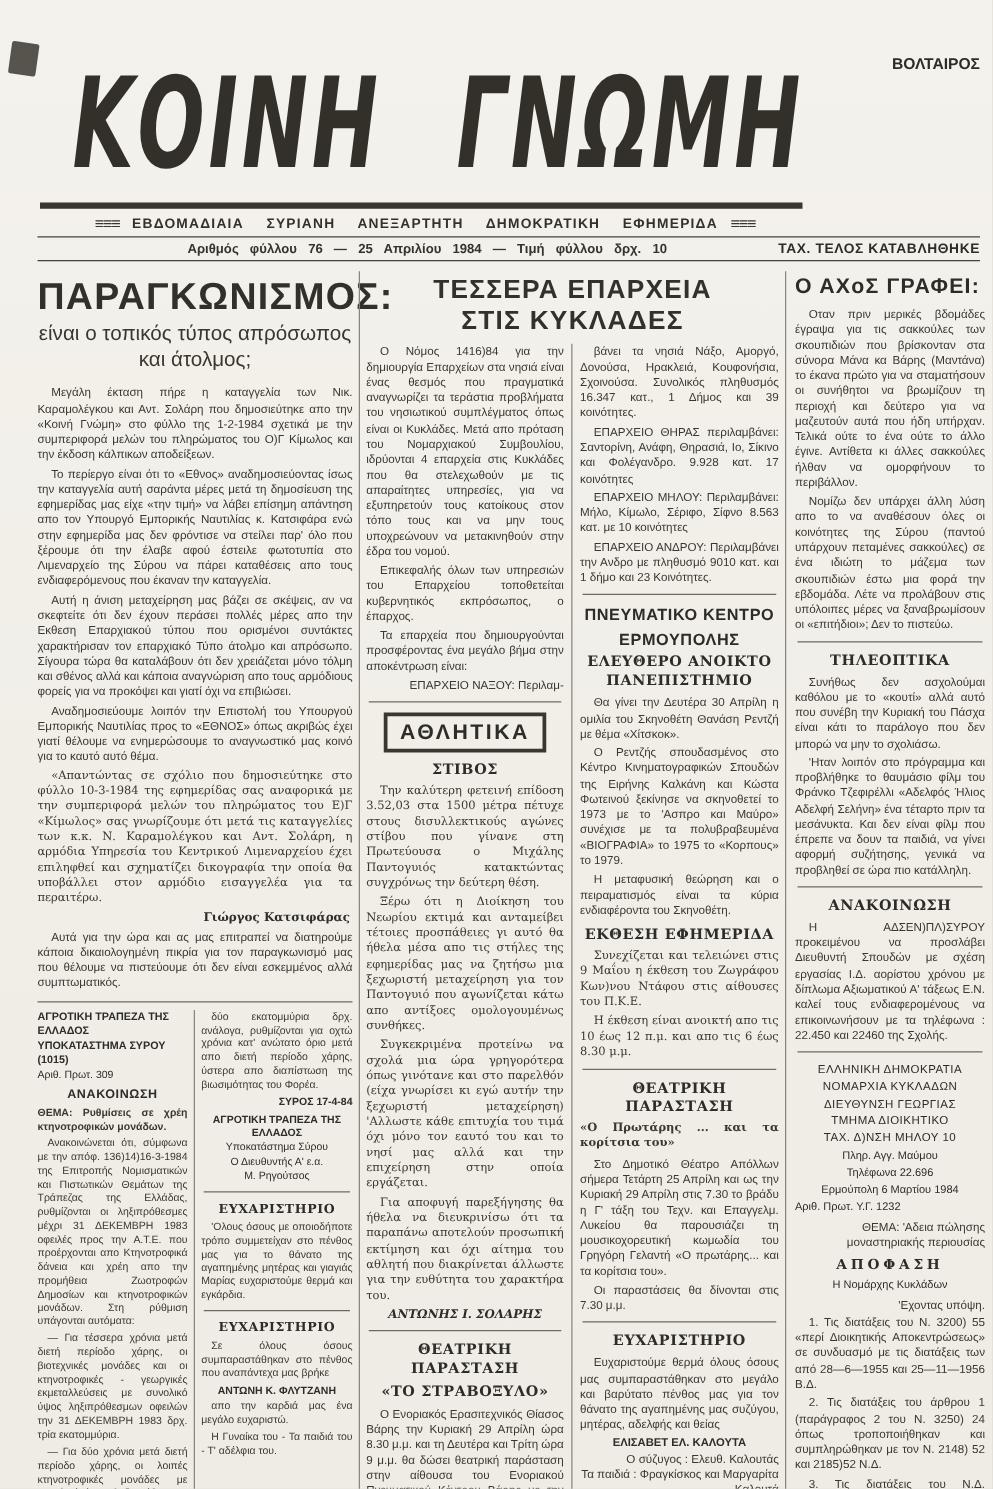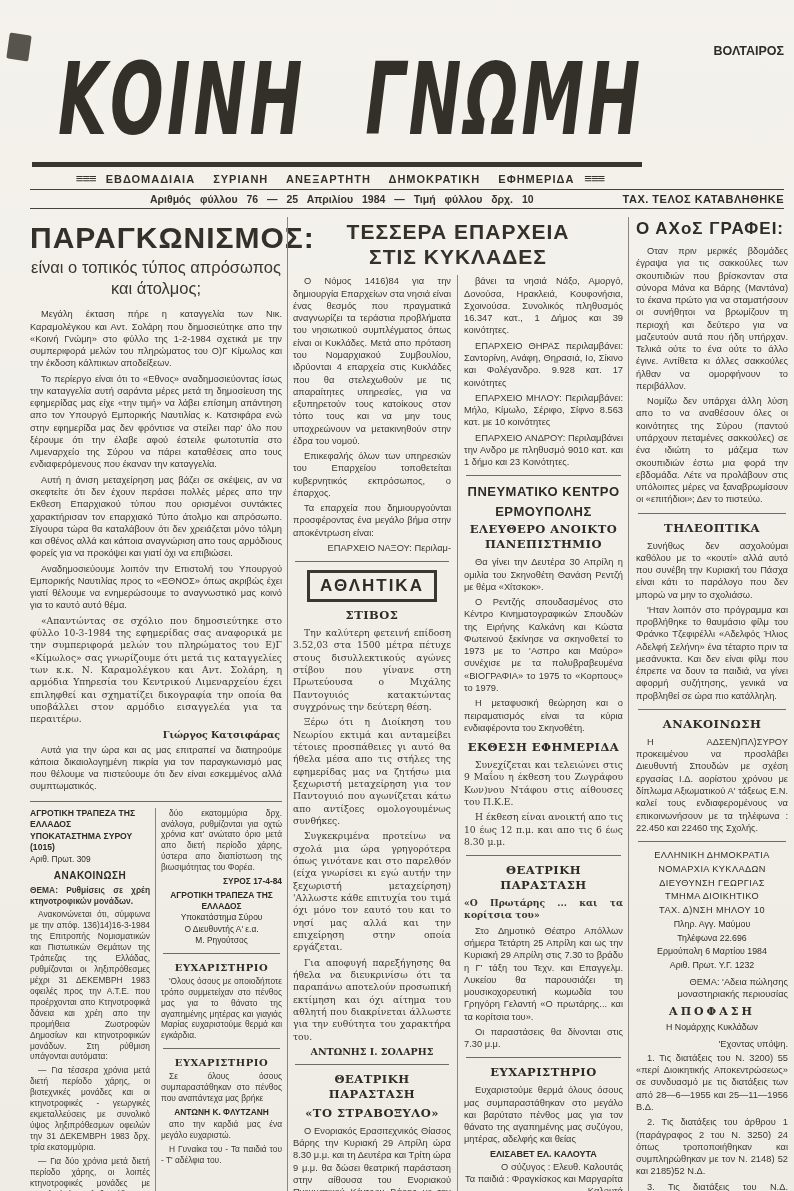--- a/index.html
+++ b/index.html
@@ -56,21 +56,21 @@
   .p{font-size:9.3px;line-height:1.32;text-align:justify;text-indent:11px;margin:0 0 3px;color:#3a3731;}
   .p.noj{text-align:right;}
   .sp{font-family:"DejaVu Serif",serif;font-size:9.2px;line-height:1.34;text-align:justify;text-indent:11px;margin:0 0 3px;color:#3b3630;}
   .lead-h1{font-size:30px;font-weight:bold;letter-spacing:1px;text-align:center;margin:4px 0 2px;color:#33302a;}
   .lead-h2{font-size:16.5px;text-align:center;line-height:1.25;margin:0 0 10px;color:#3a372f;}
   .mid-h{font-size:21px;font-weight:bold;text-align:center;line-height:1.2;letter-spacing:1px;margin:2px 0 4px;color:#34312b;}
   .col-h-sans{font-size:13px;font-weight:bold;text-align:center;line-height:1.35;margin:6px 0 2px;letter-spacing:.5px;}
   .col-h-serif{font-family:"DejaVu Serif",serif;font-size:11.5px;font-weight:bold;text-align:center;line-height:1.3;margin:6px 0 4px;letter-spacing:.5px;}
   .axos-h{font-size:17px;font-weight:bold;letter-spacing:1px;margin:2px 0 6px;}
   .sig-right{font-family:"DejaVu Serif",serif;font-size:9.5px;font-weight:bold;text-align:right;margin:1px 2px 4px;}
-  .sig-center{font-size:9.5px;font-weight:bold;text-align:center;margin:2px 0;}
+  .sig-center{font-size:9.5px;font-weight:bold;text-align:center;margin:2px 0;font-style:italic;}
   .hr{height:1px;background:#6f6b63;margin:7px 2px;}
   .box-title{border:3px solid #3a372f;padding:3px 10px;margin:8px auto 4px;width:max-content;font-size:17px;font-weight:bold;letter-spacing:2px;}
   .small-head{font-size:8.6px;font-weight:bold;text-align:left;line-height:1.35;margin:0;}
   .tiny{font-size:8.4px;line-height:1.32;}
   .tp{font-size:8.4px;line-height:1.3;text-align:justify;text-indent:8px;margin:0 0 3px;color:#3b3831;}
   .center{text-align:center;}
   .right{text-align:right;}
   .caps-line{font-size:9.2px;line-height:1.5;text-align:center;letter-spacing:.4px;}
   .addr-line{font-size:8.8px;line-height:1.55;text-align:center;}
   .apofasi{font-family:"DejaVu Serif",serif;font-size:11px;font-weight:bold;text-align:center;letter-spacing:3px;margin:5px 0 3px;}
@@ -222,21 +222,21 @@
       <p class="p">Η ΑΔΣΕΝ)ΠΛ)ΣΥΡΟΥ προκειμένου να προσλάβει Διευθυντή Σπουδών με σχέση εργασίας Ι.Δ. αορίστου χρόνου με δίπλωμα Αξιωματικού Α' τάξεως Ε.Ν. καλεί τους ενδιαφερομένους να επικοινωνήσουν με τα τηλέφωνα : 22.450 και 22460 της Σχολής.</p>
       <div class="hr"></div>
       <div class="caps-line">ΕΛΛΗΝΙΚΗ ΔΗΜΟΚΡΑΤΙΑ</div>
       <div class="caps-line">ΝΟΜΑΡΧΙΑ ΚΥΚΛΑΔΩΝ</div>
       <div class="caps-line">ΔΙΕΥΘΥΝΣΗ ΓΕΩΡΓΙΑΣ</div>
       <div class="caps-line">ΤΜΗΜΑ ΔΙΟΙΚΗΤΙΚΟ</div>
       <div class="caps-line">ΤΑΧ. Δ)ΝΣΗ ΜΗΛΟΥ 10</div>
       <div class="addr-line">Πληρ. Αγγ. Μαύμου</div>
       <div class="addr-line">Τηλέφωνα 22.696</div>
       <div class="addr-line">Ερμούπολη 6 Μαρτίου 1984</div>
-      <div class="addr-line" style="text-align:center;">Αριθ. Πρωτ. Υ.Γ. 1232</div>
+      <div class="addr-line" style="text-align:left;">Αριθ. Πρωτ. Υ.Γ. 1232</div>
       <p class="p noj" style="text-indent:0;margin-top:3px;">ΘΕΜΑ: 'Αδεια πώλησης μοναστηριακής περιουσίας</p>
       <div class="apofasi">ΑΠΟΦΑΣΗ</div>
       <div class="addr-line">Η Νομάρχης Κυκλάδων</div>
       <p class="p noj" style="text-indent:8px;margin:3px 0 2px;">'Εχοντας υπόψη.</p>
       <p class="p">1. Τις διατάξεις του Ν. 3200) 55 «περί Διοικητικής Αποκεντρώσεως» σε συνδυασμό με τις διατάξεις των από 28—6—1955 και 25—11—1956 Β.Δ.</p>
       <p class="p">2. Τις διατάξεις του άρθρου 1 (παράγραφος 2 του Ν. 3250) 24 όπως τροποποιήθηκαν και συμπληρώθηκαν με τον Ν. 2148) 52 και 2185)52 Ν.Δ.</p>
       <p class="p">3. Τις διατάξεις του Ν.Δ. 4352)1964 άρθρο 4 και του εκ-</p>
 
     </div>
   </div>

